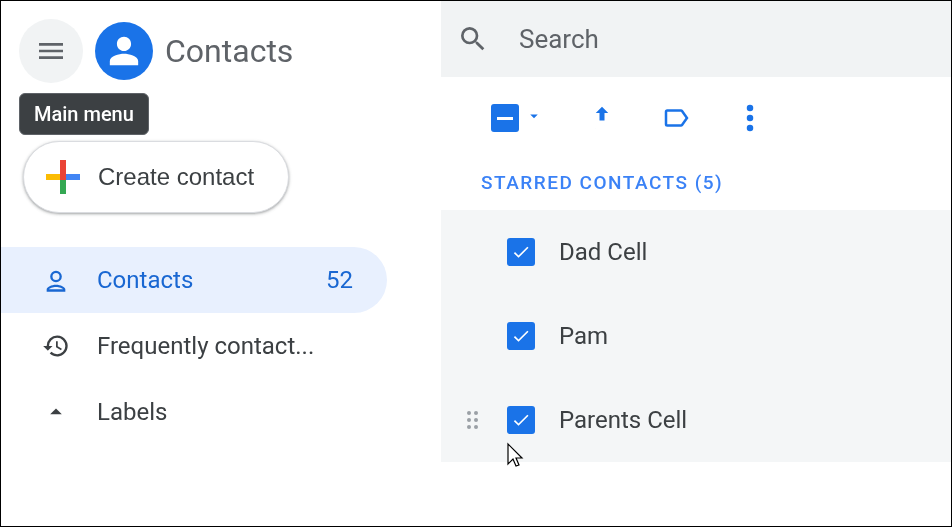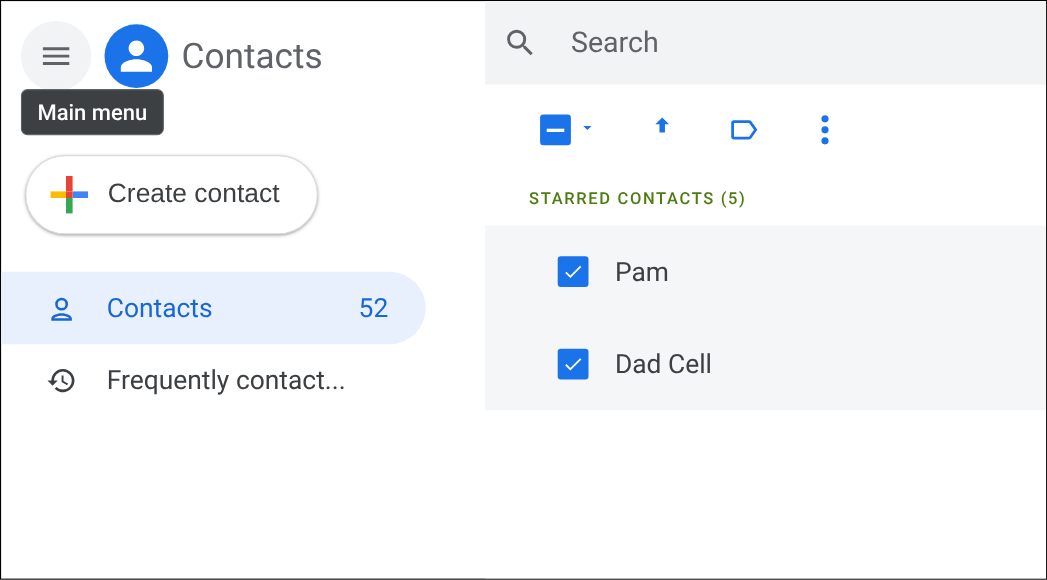--- a/index.html
+++ b/index.html
@@ -33,21 +33,21 @@
       width: 58px; height: 58px;
       border-radius: 50%;
       background: #1a73e8;
       display: flex; align-items: center; justify-content: center;
     }
     .logo-wrap svg { width: 34px; height: 34px; fill: #fff; }
     .app-title { font-size: 32px; color: #5f6368; font-weight: 400; }
 
     .tooltip {
       position: absolute;
-      top: 80px; left: 18px;
+      top: 92px; left: 18px;
       background: #3c4043;
       color: #fff;
       font-size: 20px;
       padding: 8px 14px;
       border-radius: 6px;
       border: 1px solid #5f6368;
       font-weight: 500;
       z-index: 5;
     }
 
@@ -106,23 +106,23 @@
     }
     .tb-select { display: flex; align-items: center; gap: 6px; }
     .tb-select .box { width: 28px; height: 28px; background: #1a73e8; border-radius: 3px; display:flex; align-items:center; justify-content:center; }
     .tb-select .box .dash { width: 16px; height: 3px; background: #fff; }
     .tb-select .caret svg { width: 18px; height: 18px; fill: #1a73e8; }
     .tb-icon { cursor: pointer; display:flex; }
     .tb-icon svg { width: 30px; height: 30px; fill: #1a73e8; }
 
     .section-header {
       padding: 12px 40px 16px 40px;
-      font-size: 15px;
+      font-size: 19px;
       letter-spacing: 1.5px;
-      color: #4d7c0f;
+      color: #3b82f6;
       font-weight: 500;
     }
 
     .contact-list { background: #f1f3f4c0; }
     .contact-row {
       display: flex; align-items: center;
       padding: 28px 30px 28px 26px;
       gap: 24px;
       font-size: 24px;
       color: #3c4043;
@@ -187,20 +187,28 @@
         <span class="count">52</span>
       </div>
       <div class="nav-item">
         <span class="icn">
           <svg viewBox="0 0 24 24">
               <path d="M13 3a9 9 0 00-9 9H1l3.89 3.89.07.14L9 12H6a7 7 0 117 7 6.96 6.96 0 01-4.95-2.05l-1.41 1.41A9 9 0 1013 3zm-1 5v5l4.28 2.54.72-1.21-3.5-2.08V8H12z"></path>
             </svg>
         </span>
         <span class="label">Frequently contact...</span>
       </div>
+      <div class="nav-item">
+        <span class="icn">
+          <svg viewBox="0 0 24 24">
+              <path d="M7 14l5-5 5 5z"></path>
+            </svg>
+        </span>
+        <span class="label">Labels</span>
+      </div>
     </div>
   </div>
 
   <div class="right">
     <div class="search-bar">
       <svg viewBox="0 0 24 24">
           <path d="M15.5 14h-.79l-.28-.27A6.471 6.471 0 0016 9.5 6.5 6.5 0 109.5 16a6.47 6.47 0 004.23-1.57l.27.28v.79l5 4.99L20.49 19l-4.99-5zM9.5 14A4.5 4.5 0 119.5 5a4.5 4.5 0 010 9z"></path>
         </svg>
       <span class="search-text">Search</span>
     </div>
@@ -243,33 +251,52 @@
             <span></span>
             <span></span>
             <span></span>
             <span></span>
           </div>
         <div class="chk">
           <svg viewBox="0 0 24 24">
               <path d="M9 16.17L4.83 12l-1.42 1.41L9 19 21 7l-1.41-1.41z"></path>
             </svg>
         </div>
-        <span>Pam</span>
+        <span>Dad Cell</span>
       </div>
       <div class="contact-row">
         <div class="drag-dots">
             <span></span>
             <span></span>
             <span></span>
             <span></span>
             <span></span>
             <span></span>
           </div>
         <div class="chk">
           <svg viewBox="0 0 24 24">
               <path d="M9 16.17L4.83 12l-1.42 1.41L9 19 21 7l-1.41-1.41z"></path>
             </svg>
         </div>
-        <span>Dad Cell</span>
+        <span>Pam</span>
+      </div>
+      <div class="contact-row hovered">
+        <div class="drag-dots">
+            <span></span>
+            <span></span>
+            <span></span>
+            <span></span>
+            <span></span>
+            <span></span>
+          </div>
+        <div class="chk">
+          <svg viewBox="0 0 24 24">
+              <path d="M9 16.17L4.83 12l-1.42 1.41L9 19 21 7l-1.41-1.41z"></path>
+            </svg>
+        </div>
+        <span>Parents Cell</span>
+        <svg class="cursor-img" viewBox="0 0 20 26">
+          <path d="M3 2 L3 22 L8 17 L11 24 L14 23 L11 16 L17 16 Z" fill="#fff" stroke="#000" stroke-width="1.2"></path>
+        </svg>
       </div>
     </div>
   </div>
 </div>
 
 </body></html>

